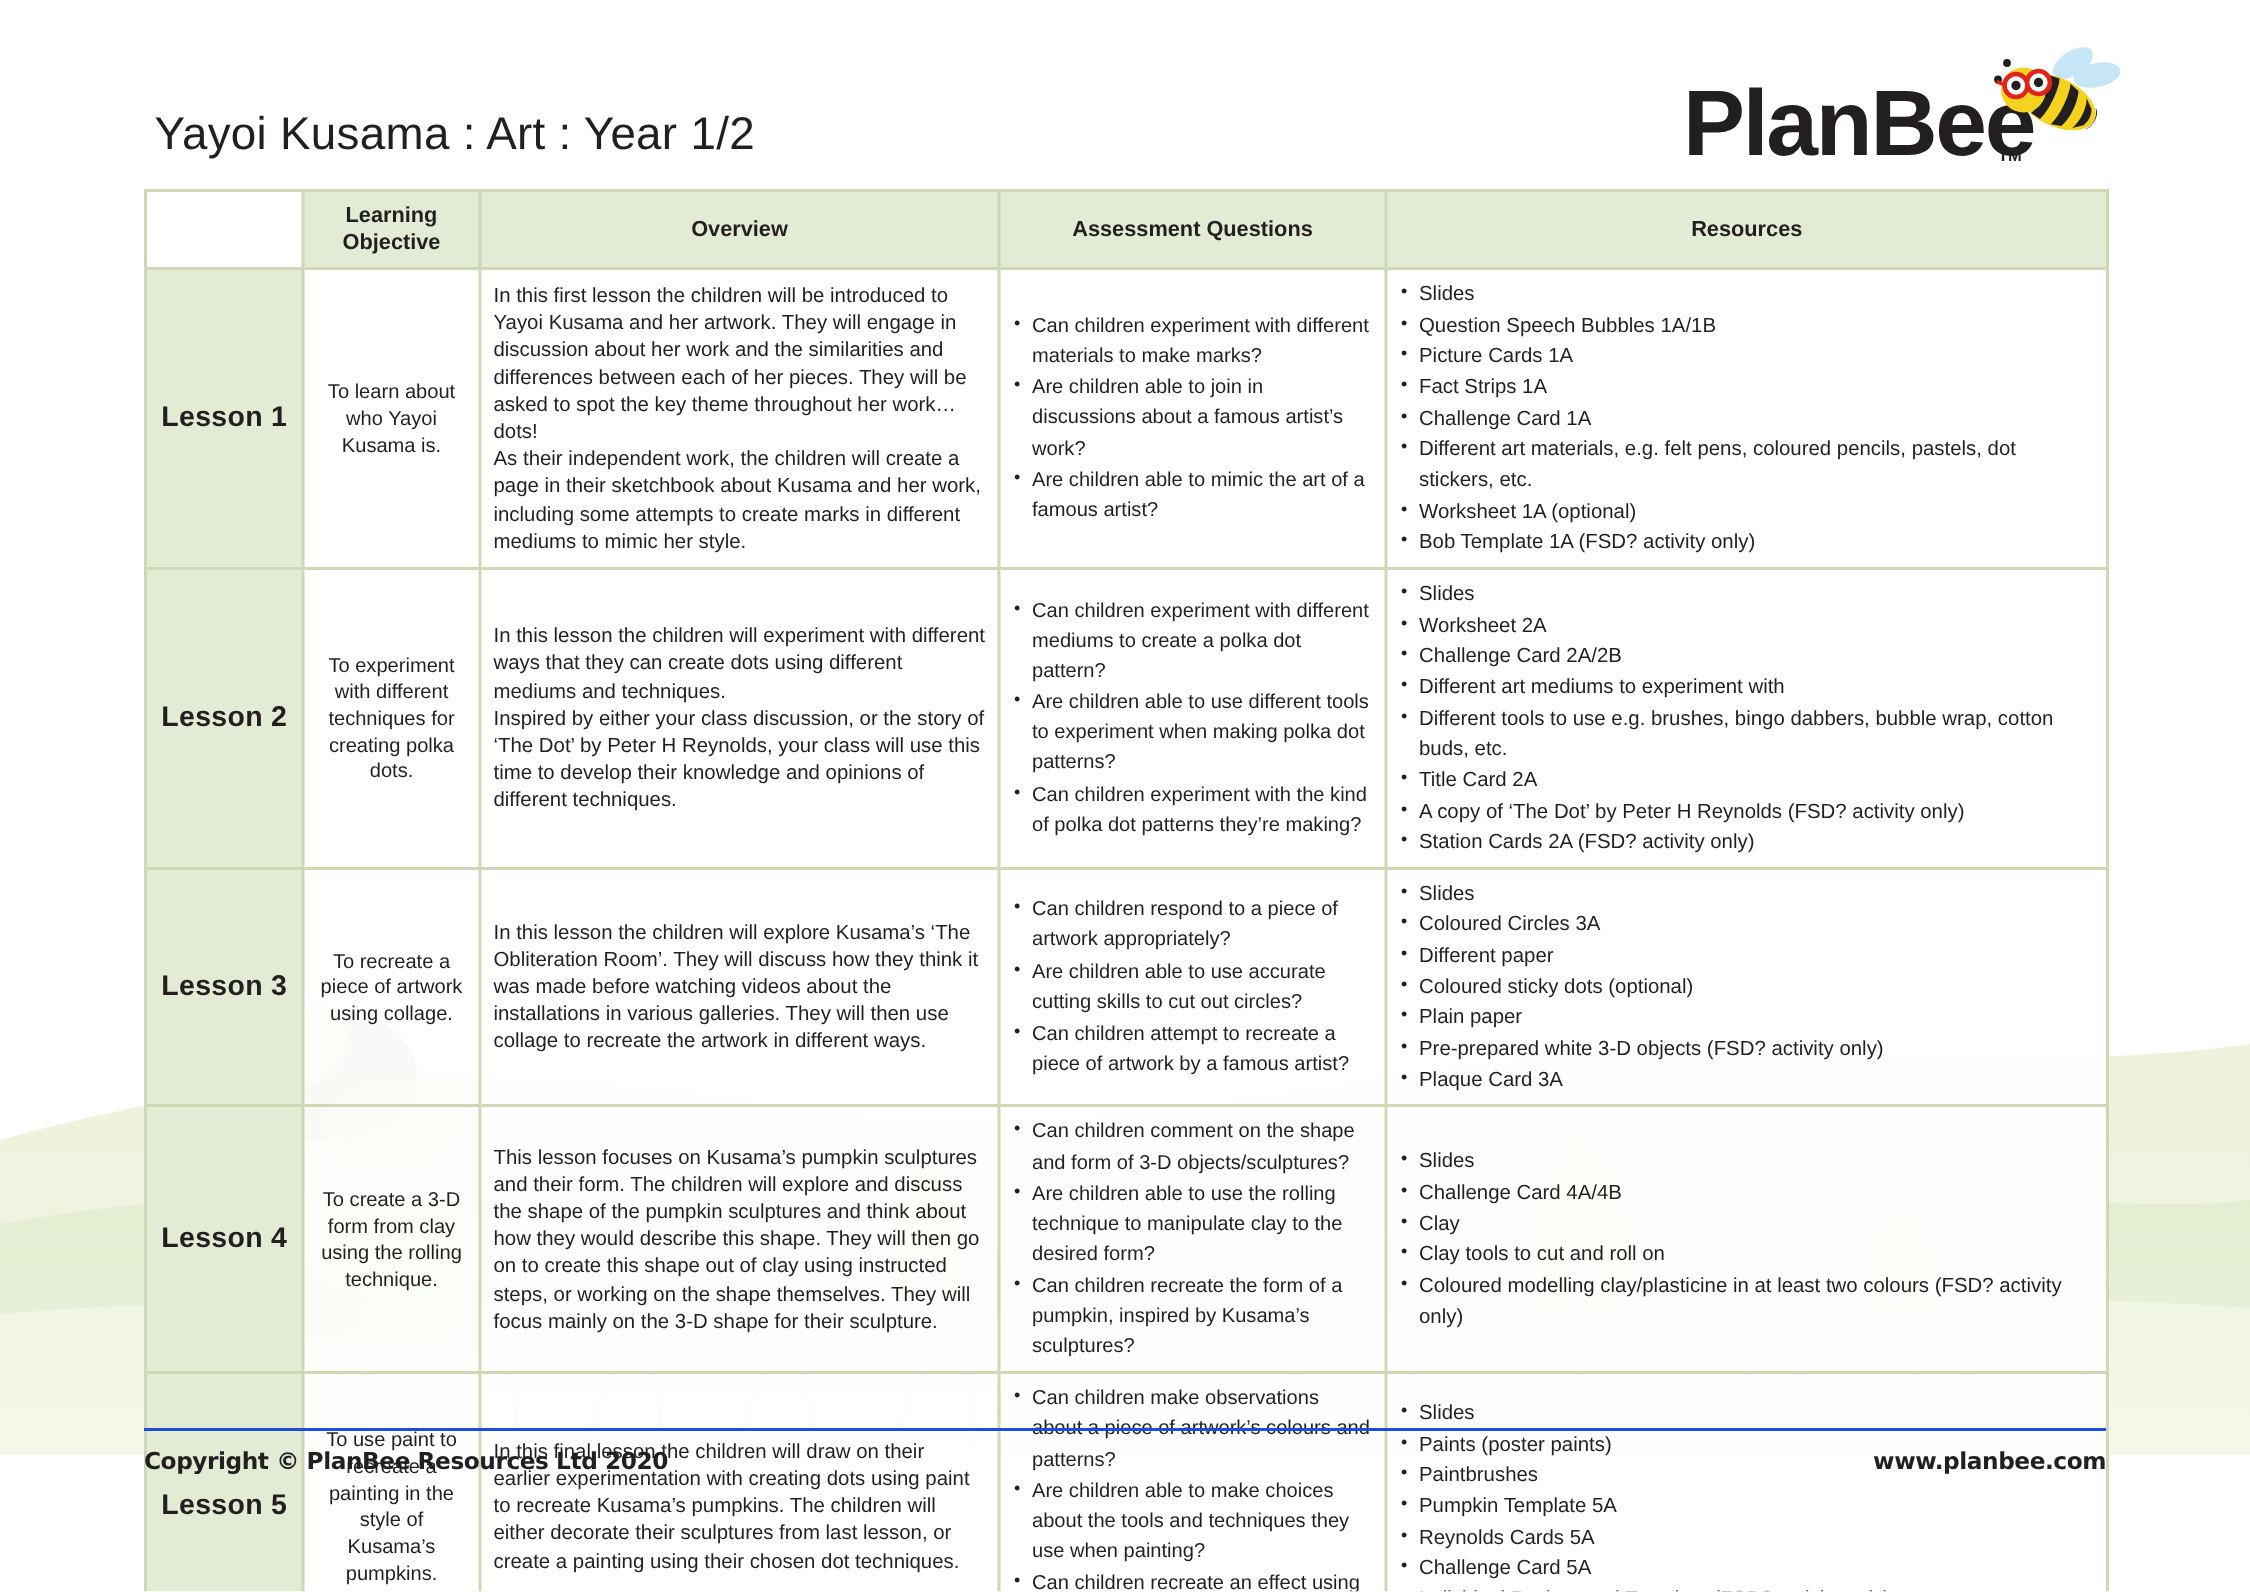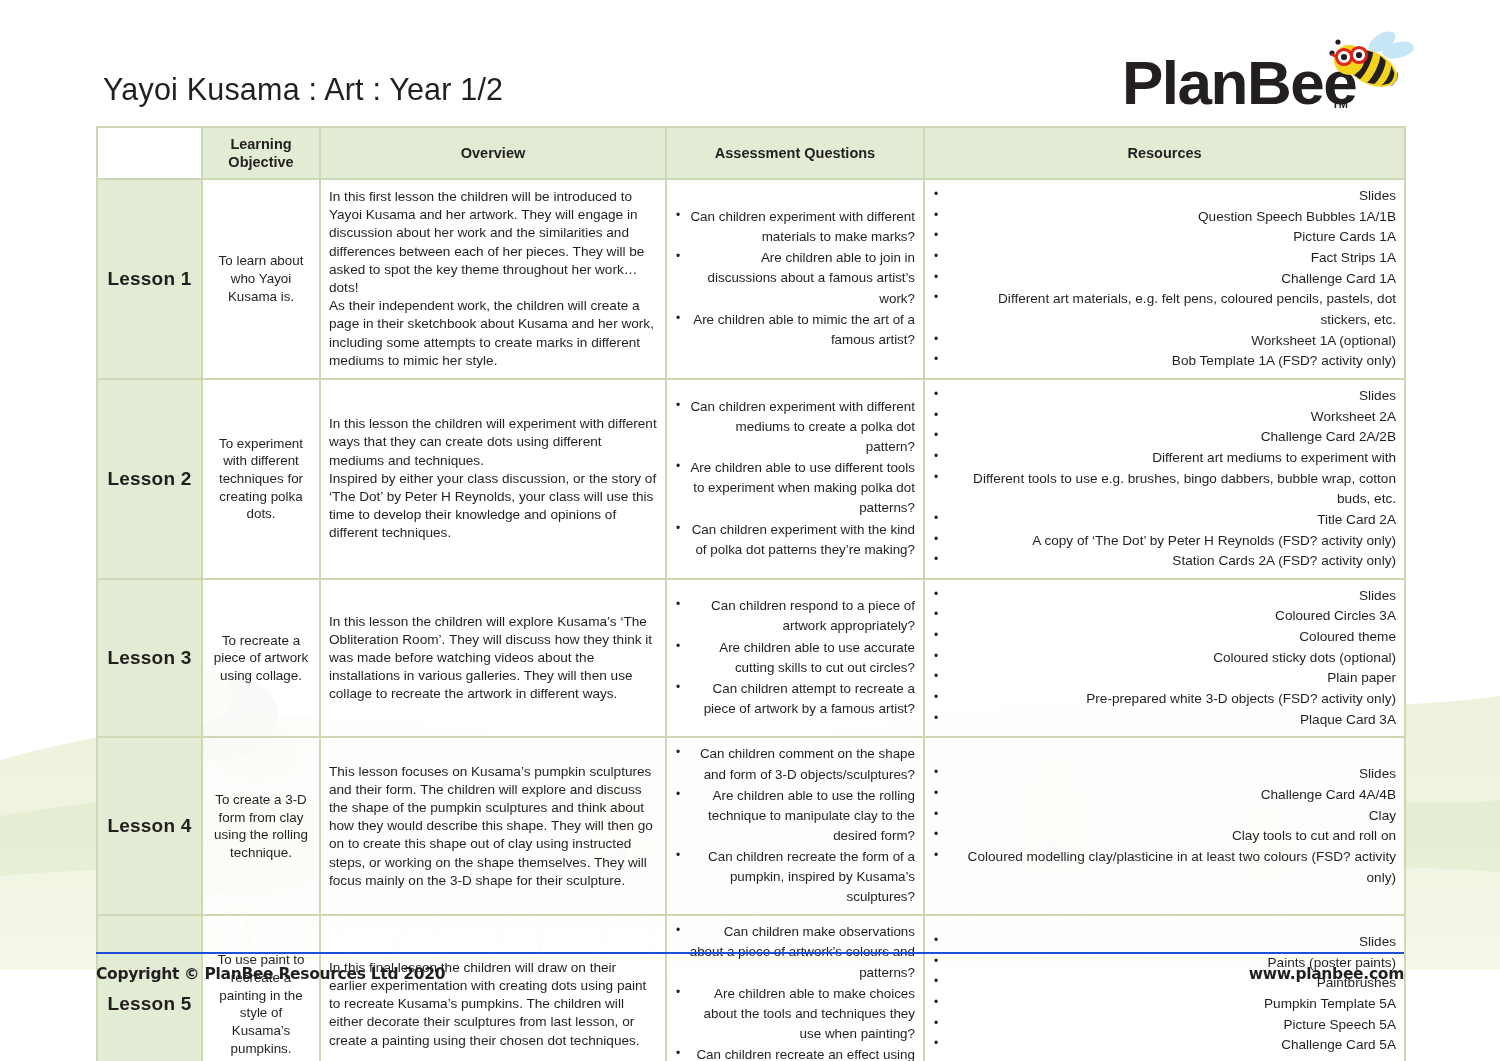--- a/index.html
+++ b/index.html
@@ -122,21 +122,21 @@
   }
   td.aq-cell, td.res-cell {
     background: rgba(255,255,255,0.90);
     vertical-align: middle;
     font-size: 13.4px;
     line-height: 1.5;
     padding: 8px 10px 8px 12px;
   }
   td.res-cell { font-size: 13.6px; padding-left: 14px; line-height: 1.52; }
 
-  ul.bullets { list-style: none; margin: 0; padding: 0; text-align: right; }
+  ul.bullets { list-style: none; margin: 0; padding: 0; }
   ul.bullets li {
     position: relative;
     padding-left: 13px;
     margin: 0 0 1px 0;
   }
   ul.bullets li:before {
     content: "\2022";
     position: absolute;
     left: 1px; top: -1px;
     font-size: 12px;
@@ -395,21 +395,21 @@
             <ul class="bullets">
               <li>Can children respond to a piece of artwork appropriately?</li>
               <li>Are children able to use accurate cutting skills to cut out circles?</li>
               <li>Can children attempt to recreate a piece of artwork by a famous artist?</li>
             </ul>
           </td>
           <td class="res-cell">
             <ul class="bullets tight">
               <li>Slides</li>
               <li>Coloured Circles 3A</li>
-              <li>Coloured theme</li>
+              <li>Different paper</li>
               <li>Coloured sticky dots (optional)</li>
               <li>Plain paper</li>
               <li>Pre-prepared white 3-D objects (FSD? activity only)</li>
               <li>Plaque Card 3A</li>
             </ul>
           </td>
         </tr>
         <tr style="height: 140px;">
           <td class="lesson-cell">Lesson 4</td>
           <td class="lo-cell">To create a 3-D form from clay using the rolling technique.</td>
@@ -445,21 +445,21 @@
               <li> Are children able to make choices about the tools and techniques they use when painting?</li>
               <li>Can children recreate an effect using different-sized dots?</li>
             </ul>
           </td>
           <td class="res-cell">
             <ul class="bullets tight">
               <li>Slides</li>
               <li>Paints (poster paints)</li>
               <li>Paintbrushes</li>
               <li>Pumpkin Template 5A</li>
-              <li>Picture Speech 5A</li>
+              <li>Reynolds Cards 5A</li>
               <li>Challenge Card 5A</li>
               <li>Individual Background Template (FSD? activity only)</li>
             </ul>
           </td>
         </tr>
       </tbody>
   </table>
 
   <div id="footer">
     <div id="copyright">Copyright © PlanBee Resources Ltd 2020</div>

